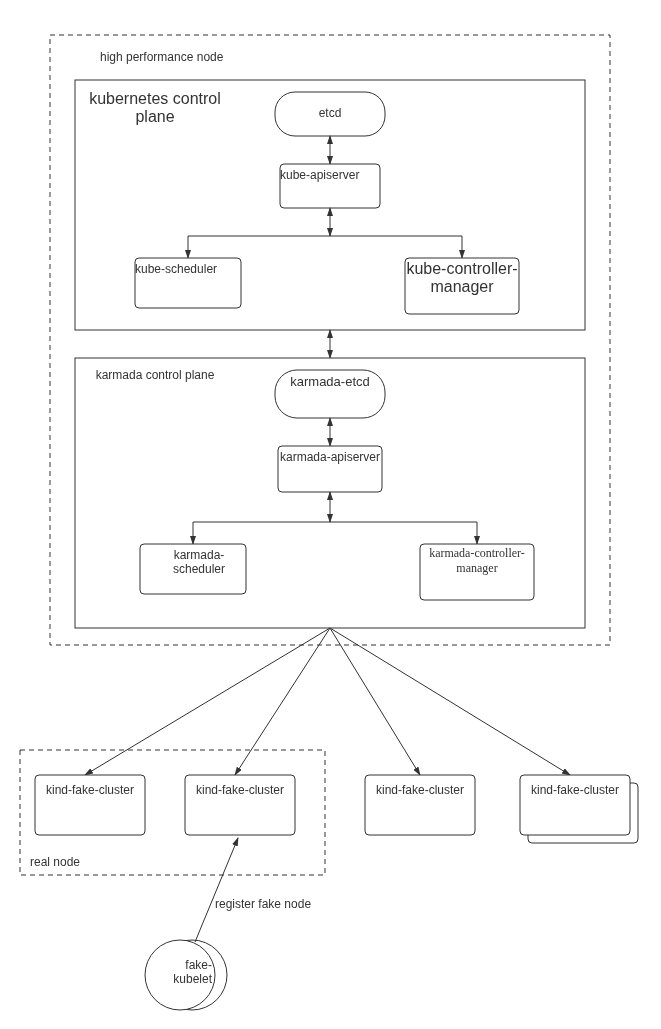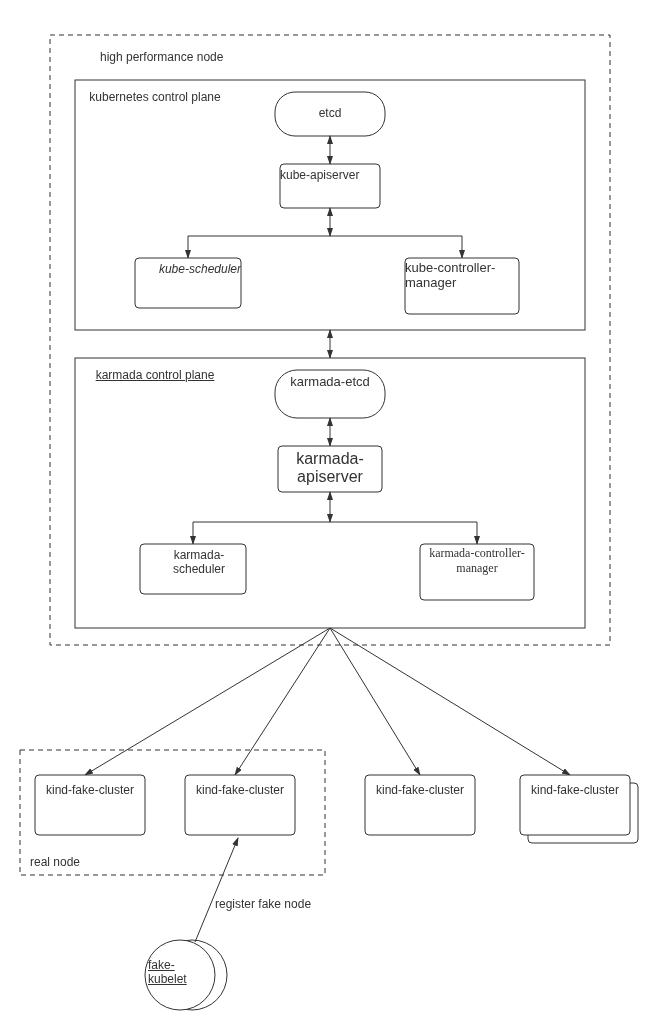--- a/index.html
+++ b/index.html
@@ -51,66 +51,66 @@
     <marker id="ahs" markerWidth="10" markerHeight="10" refX="1" refY="3" orient="auto" markerUnits="strokeWidth">
       <path d="M9,0 L0,3 L9,6 Z" fill="#333"></path>
     </marker>
   </defs>
 
   <rect class="dashbox" x="50" y="35" width="560" height="610"></rect>
   <text class="txtl" x="100" y="58">high performance node</text>
 
   <rect class="solidbox" x="75" y="80" width="510" height="250"></rect>
   <foreignObject x="85" y="90" width="140" height="40">
-    <div xmlns="http://www.w3.org/1999/xhtml" style="font-size:12px;text-align:center;">kubernetes control plane</div>
+    <div xmlns="http://www.w3.org/1999/xhtml" style="font-size:16px;text-align:center;">kubernetes control plane</div>
   </foreignObject>
 
   <rect class="solidbox" x="275" y="92" width="110" height="44" rx="20" ry="20"></rect>
   <text class="txt" x="330" y="114">etcd</text>
 
   <line class="line" x1="330" y1="136" x2="330" y2="164" marker-start="url(#ahs)" marker-end="url(#ah)"></line>
 
   <rect class="solidbox" x="280" y="164" width="100" height="44" rx="4"></rect>
   <foreignObject x="280" y="168" width="100" height="40">
     <div xmlns="http://www.w3.org/1999/xhtml" style="font-size:12px;text-align:left;">kube-apiserver</div>
   </foreignObject>
 
   <line class="line" x1="330" y1="208" x2="330" y2="236" marker-start="url(#ahs)" marker-end="url(#ah)"></line>
 
   <line class="line" x1="188" y1="236" x2="462" y2="236"></line>
   <line class="line" x1="188" y1="236" x2="188" y2="258" marker-end="url(#ah)"></line>
   <line class="line" x1="462" y1="236" x2="462" y2="258" marker-end="url(#ah)"></line>
 
   <rect class="solidbox" x="135" y="258" width="106" height="50" rx="4"></rect>
   <foreignObject x="135" y="262" width="106" height="44">
-    <div xmlns="http://www.w3.org/1999/xhtml" style="font-size:12px;text-align:right;font-style:italic;">kube-scheduler</div>
+    <div xmlns="http://www.w3.org/1999/xhtml" style="font-size:12px;text-align:left;">kube-scheduler</div>
   </foreignObject>
 
   <rect class="solidbox" x="405" y="258" width="114" height="56" rx="4"></rect>
   <foreignObject x="405" y="260" width="114" height="52">
-    <div xmlns="http://www.w3.org/1999/xhtml" style="font-size:13px;">kube-controller-manager</div>
+    <div xmlns="http://www.w3.org/1999/xhtml" style="font-size:16px;text-align:center;">kube-controller-manager</div>
   </foreignObject>
 
   <line class="line" x1="330" y1="330" x2="330" y2="358" marker-start="url(#ahs)" marker-end="url(#ah)"></line>
 
   <rect class="solidbox" x="75" y="358" width="510" height="270"></rect>
   <foreignObject x="85" y="368" width="140" height="40">
-    <div xmlns="http://www.w3.org/1999/xhtml" style="font-size:12px;text-align:center;text-decoration:underline;">karmada control plane</div>
+    <div xmlns="http://www.w3.org/1999/xhtml" style="font-size:12px;text-align:center;">karmada control plane</div>
   </foreignObject>
 
   <rect class="solidbox" x="275" y="370" width="110" height="48" rx="22" ry="22"></rect>
   <foreignObject x="275" y="374" width="110" height="40">
     <div xmlns="http://www.w3.org/1999/xhtml" style="font-size:13px;text-align:center;">karmada-etcd</div>
   </foreignObject>
 
   <line class="line" x1="330" y1="418" x2="330" y2="446" marker-start="url(#ahs)" marker-end="url(#ah)"></line>
 
   <rect class="solidbox" x="278" y="446" width="104" height="46" rx="4"></rect>
   <foreignObject x="278" y="450" width="104" height="40">
-    <div xmlns="http://www.w3.org/1999/xhtml" style="font-size:16px;text-align:center;">karmada-apiserver</div>
+    <div xmlns="http://www.w3.org/1999/xhtml" style="font-size:12px;text-align:center;">karmada-apiserver</div>
   </foreignObject>
 
   <line class="line" x1="330" y1="492" x2="330" y2="522" marker-start="url(#ahs)" marker-end="url(#ah)"></line>
   <line class="line" x1="193" y1="522" x2="477" y2="522"></line>
   <line class="line" x1="193" y1="522" x2="193" y2="544" marker-end="url(#ah)"></line>
   <line class="line" x1="477" y1="522" x2="477" y2="544" marker-end="url(#ah)"></line>
 
   <rect class="solidbox" x="140" y="544" width="106" height="50" rx="4"></rect>
   <foreignObject x="140" y="548" width="106" height="44">
     <div xmlns="http://www.w3.org/1999/xhtml" style="font-size:12px;text-align:center;padding-left:12px;">karmada-scheduler</div>
@@ -148,18 +148,18 @@
   <rect class="solidbox" x="520" y="775" width="110" height="60" rx="4"></rect>
   <foreignObject x="520" y="783" width="110" height="44">
     <div xmlns="http://www.w3.org/1999/xhtml" style="font-size:12px;text-align:center;">kind-fake-cluster</div>
   </foreignObject>
 
   <text class="txtl" x="215" y="905">register fake node</text>
 
   <circle class="solidbox" cx="192" cy="975" r="35"></circle>
   <circle class="solidbox" cx="180" cy="975" r="35"></circle>
   <foreignObject x="148" y="958" width="64" height="40">
-    <div xmlns="http://www.w3.org/1999/xhtml" style="font-size:12px;text-align:left;text-decoration:underline;">fake-kubelet</div>
+    <div xmlns="http://www.w3.org/1999/xhtml" style="font-size:12px;text-align:right;">fake-kubelet</div>
   </foreignObject>
 
   <line class="line" x1="195" y1="942" x2="238" y2="838" marker-end="url(#ah)"></line>
 
 </svg>
 
 </body></html>

